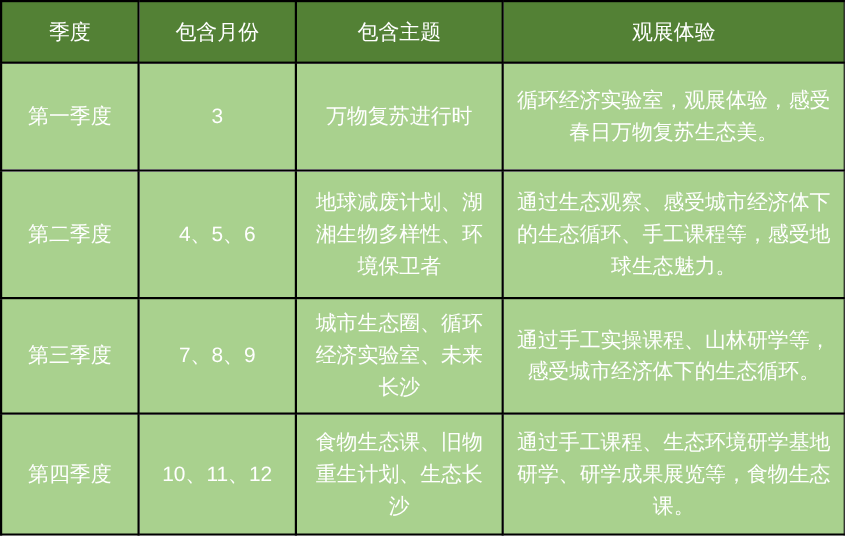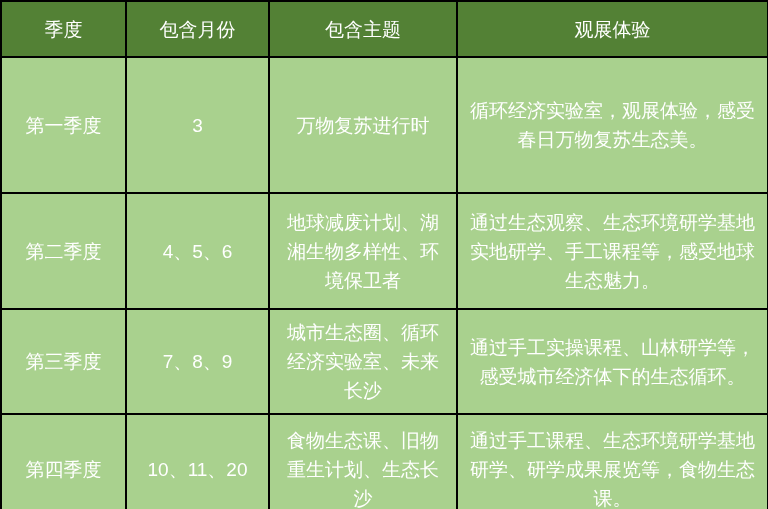--- a/index.html
+++ b/index.html
@@ -24,21 +24,21 @@
     line-height: 29px;
     overflow: hidden;
   }
   tr.header-row th {
     background: #538135;
     height: 44px;
   }
   tr.body-row td {
     background: #A9D18E;
   }
-  tr.row-1 { height: 136px; }
+  tr.row-1 { height: 98px; }
   tr.row-2 { height: 116px; }
   tr.row-3 { height: 105px; }
   tr.row-4 { height: 110px; }
   .col-quarter  { width: 125px; }
   .col-months   { width: 143px; }
   .col-themes   { width: 188px; }
   .col-activity { width: 311px; }
   td.cell-quarter,  th.cell-quarter  { padding: 0 6px; }
   td.cell-months,   th.cell-months   { padding: 0 6px; }
   td.cell-themes,   th.cell-themes   { padding: 5px 10px; }
@@ -64,28 +64,28 @@
     <tr class="body-row row-1">
       <td class="cell-quarter">第一季度</td>
       <td class="cell-months">3</td>
       <td class="cell-themes">万物复苏进行时</td>
       <td class="cell-activity">循环经济实验室，观展体验，感受春日万物复苏生态美。</td>
     </tr>
     <tr class="body-row row-2">
       <td class="cell-quarter">第二季度</td>
       <td class="cell-months">4、5、6</td>
       <td class="cell-themes">地球减废计划、湖湘生物多样性、环境保卫者</td>
-      <td class="cell-activity">通过生态观察、生态环境研学基地实地研学、手工课程等，感受地球生态魅力。</td>
+      <td class="cell-activity">通过生态观察、感受城市经济体下的生态循环、手工课程等，感受地球生态魅力。</td>
     </tr>
     <tr class="body-row row-3">
       <td class="cell-quarter">第三季度</td>
       <td class="cell-months">7、8、9</td>
       <td class="cell-themes">城市生态圈、循环经济实验室、未来长沙</td>
       <td class="cell-activity">通过手工实操课程、山林研学等，感受城市经济体下的生态循环。</td>
     </tr>
     <tr class="body-row row-4">
       <td class="cell-quarter">第四季度</td>
-      <td class="cell-months">10、11、20</td>
+      <td class="cell-months">10、11、12</td>
       <td class="cell-themes">食物生态课、旧物重生计划、生态长沙</td>
       <td class="cell-activity">通过手工课程、生态环境研学基地研学、研学成果展览等，食物生态课。</td>
     </tr>
   </tbody>
 </table>
 
 </body></html>

